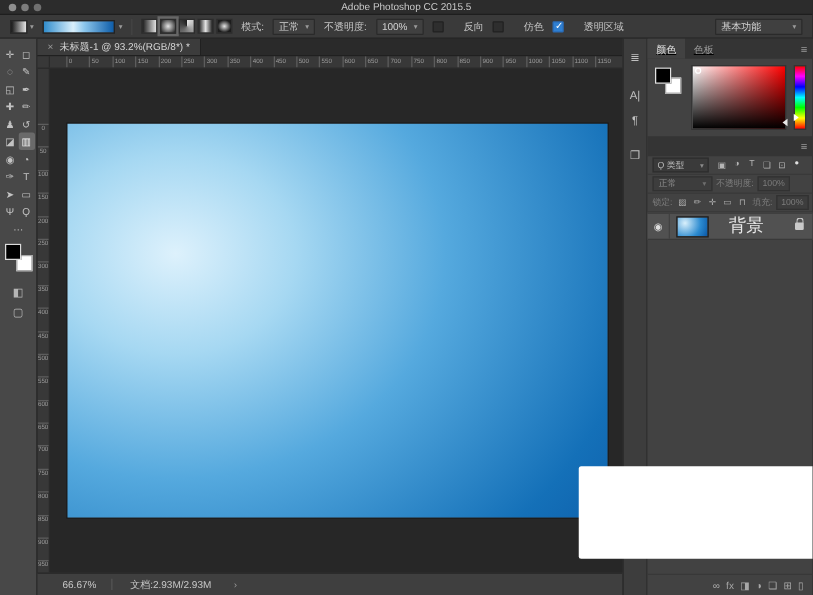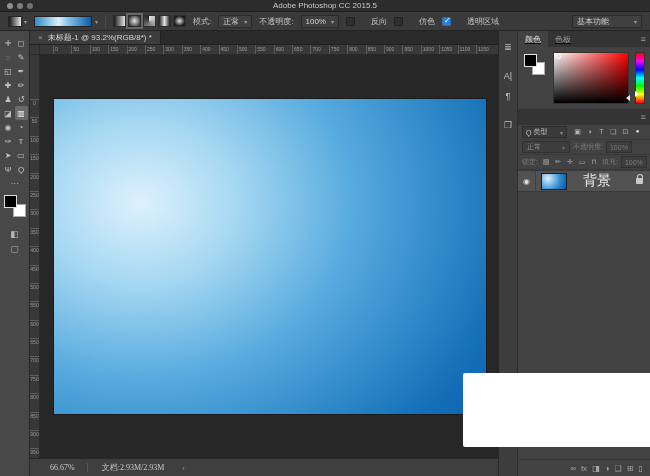--- a/index.html
+++ b/index.html
@@ -74,21 +74,21 @@
   .lruler { width:10px; background:#383838; border-right:1px solid #2a2a2a; display:flex;
             flex-direction:column; padding-top:44px; overflow:hidden; }
   .lruler span { flex:0 0 18.4px; font-size:5px; color:#9c9c9c; border-top:1px solid #5d5d5d;
                  text-align:center; line-height:7px; }
   .canvasarea { flex:1; position:relative; background:#272727; }
   .canvas { position:absolute; left:14px; top:44px; width:432px; height:315px;
             box-shadow:0 0 0 1px #1b1b1b;
             background:radial-gradient(ellipse 480px 400px at 20% 33%,
               #ddf1fc 0%, #a6d8f2 20%, #55a9de 45%, #1470b8 78%, #0a56a4 100%); }
   .statusbar { height:18px; background:#3f3f3f; border-top:1px solid #262626; display:flex;
-               align-items:center; font-size:8px; color:#c9c9c9; padding-left:20px; gap:0;font-family:Liberation Serif, serif; }
+               align-items:center; font-size:8px; color:#c9c9c9; padding-left:20px; gap:0; }
   .zoomfield { padding-right:12px; border-right:1px solid #555; }
   .docinfo { padding-left:14px; }
   .statchev { padding-left:18px; color:#9a9a9a; }
 
   
   .dock { width:152px; display:flex; }
   .dockstrip { width:25px; background:#3d3d3d; border-left:1px solid #282828; border-right:1px solid #2e2e2e;
                display:flex; flex-direction:column; align-items:center; padding-top:8px; }
   .dockstrip span { width:18px; height:15px; display:flex; align-items:center; justify-content:center;
                     font-size:9px; color:#c0c0c0; margin-bottom:5px; }

